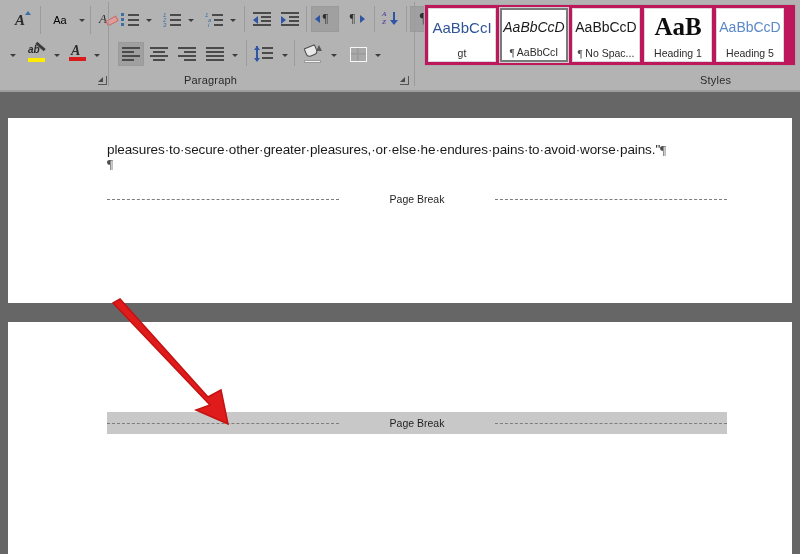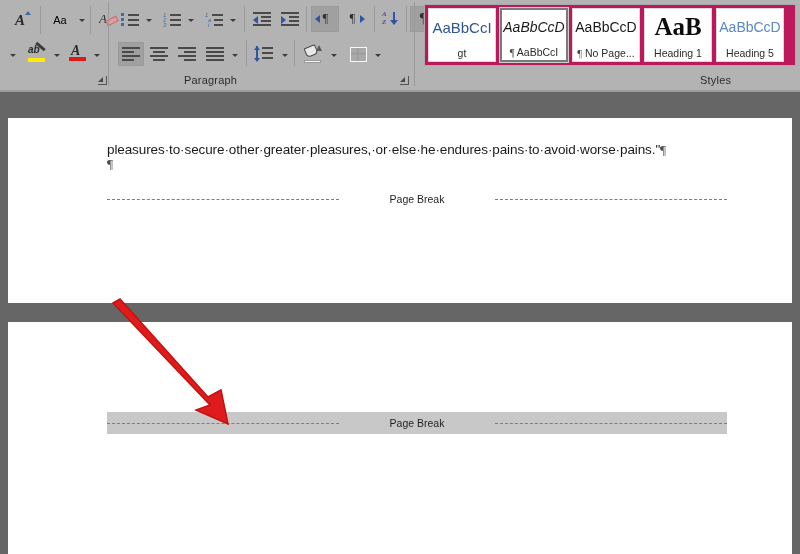--- a/index.html
+++ b/index.html
@@ -570,21 +570,21 @@
         <div class="style-name">gt</div>
       </div>
 
       <div class="style-item selected" style="left:75px;">
         <div class="style-preview" style="font-family:'Liberation Sans',sans-serif; font-size:14px; color:#1a1a1a; font-style:italic;">AaBbCcD</div>
         <div class="style-name"><span class="pilcrow-mark">¶</span> <span>AaBbCcI</span></div>
       </div>
 
       <div class="style-item" style="left:147px;">
         <div class="style-preview" style="font-family:'Liberation Sans',sans-serif; font-size:14px; color:#1a1a1a;">AaBbCcD</div>
-        <div class="style-name"><span class="pilcrow-mark">¶</span> <span>No Page...</span></div>
+        <div class="style-name"><span class="pilcrow-mark">¶</span> <span>No Spac...</span></div>
       </div>
 
       <div class="style-item" style="left:219px;">
         <div class="style-preview" style="font-family:'Liberation Serif',serif; font-size:25px; font-weight:bold; color:#0d0d0d;">AaB</div>
         <div class="style-name">Heading 1</div>
       </div>
 
       <div class="style-item" style="left:291px;">
         <div class="style-preview" style="font-family:'Liberation Sans',sans-serif; font-size:14px; color:#5a88c8;">AaBbCcD</div>
         <div class="style-name">Heading 5</div>

